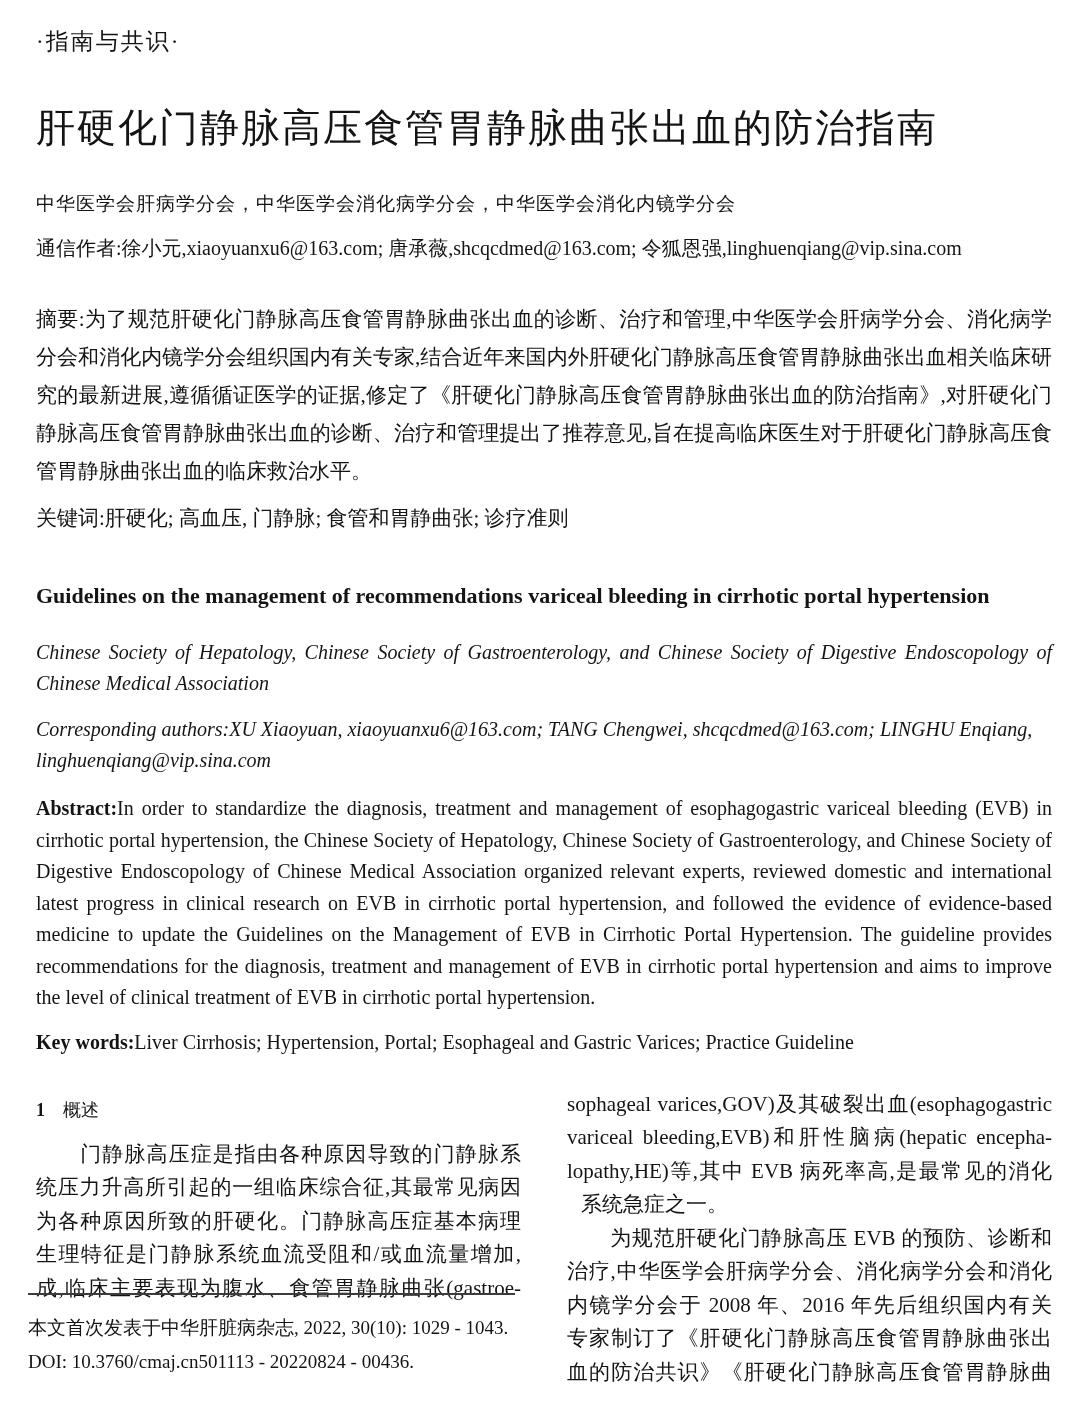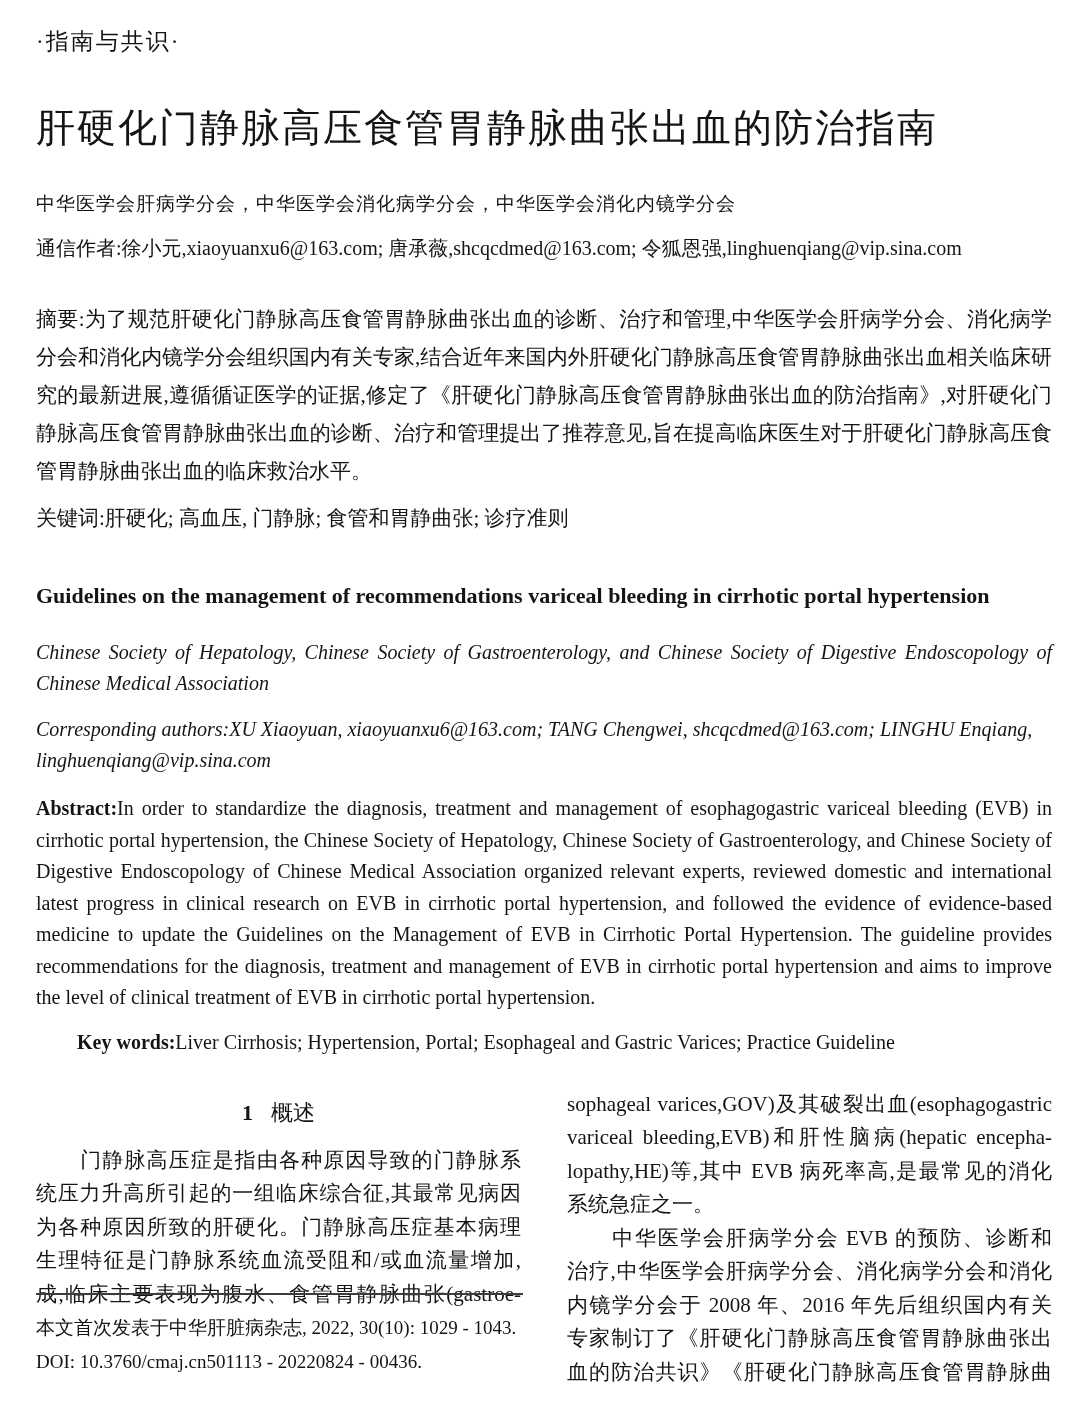--- a/index.html
+++ b/index.html
@@ -12,31 +12,31 @@
   .corresp{margin-top:18px;font-size:20px;}
 
   .abs-cn{margin-top:38px;font-size:21px;line-height:38px;text-align:justify;}
   .kw-cn{margin-top:9px;font-size:21px;line-height:38px;}
 
   .title-en{margin-top:46px;font-size:22px;font-weight:bold;}
   .soc-en{margin-top:28px;font-size:20px;font-style:italic;line-height:31px;text-align:justify;}
   .cor-en{margin-top:15px;font-size:20px;font-style:italic;line-height:31px;}
   .abs-en{margin-top:17px;font-size:20px;line-height:31.5px;text-align:justify;}
   .abs-en .lbl-en,.kw-en .lbl-en{font-weight:bold;font-style:normal;}
-  .kw-en{margin-top:13px;font-size:20px;line-height:31px;margin-left:41px;}
+  .kw-en{margin-top:13px;font-size:20px;line-height:31px;}
 
   .columns{margin-top:30px;display:flex;gap:46px;}
   .col{width:485px;font-size:21px;}
-  .sec-head{font-size:22px;margin:10px 0 16px 0;text-align:center;}
+  .sec-head{font-size:18px;margin:10px 0 16px 0;}
   .sec-num{font-weight:bold;margin-right:18px;}
   .tline{line-height:33.5px;text-align:justify;text-align-last:justify;}
-  .tline.flush{text-align-last:left;}
+  .tline.flush{text-align-last:left;margin-left:14px;}
   sup{font-size:13px;line-height:0;font-family:Liberation Serif, serif;}
 
-  .footnote{position:absolute;left:36px;bottom:12px;width:487px;border-top:2px solid #3c3c3c;padding-top:16px;font-size:19px;line-height:34px;}
+  .footnote{position:absolute;left:28px;bottom:12px;width:487px;border-top:2px solid #3c3c3c;padding-top:16px;font-size:19px;line-height:34px;}
 </style>
 </head>
 <body>
 
 <div class="page">
 
   <div class="category">·指南与共识·</div>
 
   <h1 class="title">肝硬化门静脉高压食管胃静脉曲张出血的防治指南</h1>
 
@@ -68,21 +68,21 @@
           <div class="tline"><span>生理特征是门静脉系统血流受阻和/或血流量增加,</span></div>
           <div class="tline"><span>成,临床主要表现为腹水、食管胃静脉曲张(gastroe-</span></div>
         </div>
     </div>
     <div class="col">
       <div>
           <div class="tline"><span>sophageal varices,GOV)及其破裂出血(esophagogastric</span></div>
           <div class="tline"><span>variceal bleeding,EVB)和肝性脑病(hepatic encepha-</span></div>
           <div class="tline"><span>lopathy,HE)等,其中 EVB 病死率高,是最常见的消化</span></div>
           <div class="tline flush"><span>系统急症之一。</span></div>
-          <div class="tline"><span>　　中华医学会肝病学分会 EVB 的预防、诊断和</span></div>
+          <div class="tline"><span>　　为规范肝硬化门静脉高压 EVB 的预防、诊断和</span></div>
           <div class="tline"><span>治疗,中华医学会肝病学分会、消化病学分会和消化</span></div>
           <div class="tline"><span>内镜学分会于 2008 年、2016 年先后组织国内有关</span></div>
           <div class="tline"><span>专家制订了《肝硬化门静脉高压食管胃静脉曲张出</span></div>
           <div class="tline"><span>血的防治共识》《肝硬化门静脉高压食管胃静脉曲</span></div>
           <div class="tline"><span>张出血的防治指南》等</span><sup>[1-2]</sup><span>。随着基础与临床研究</span></div>
         </div>
     </div>
   </div>
 
   <div class="footnote">

